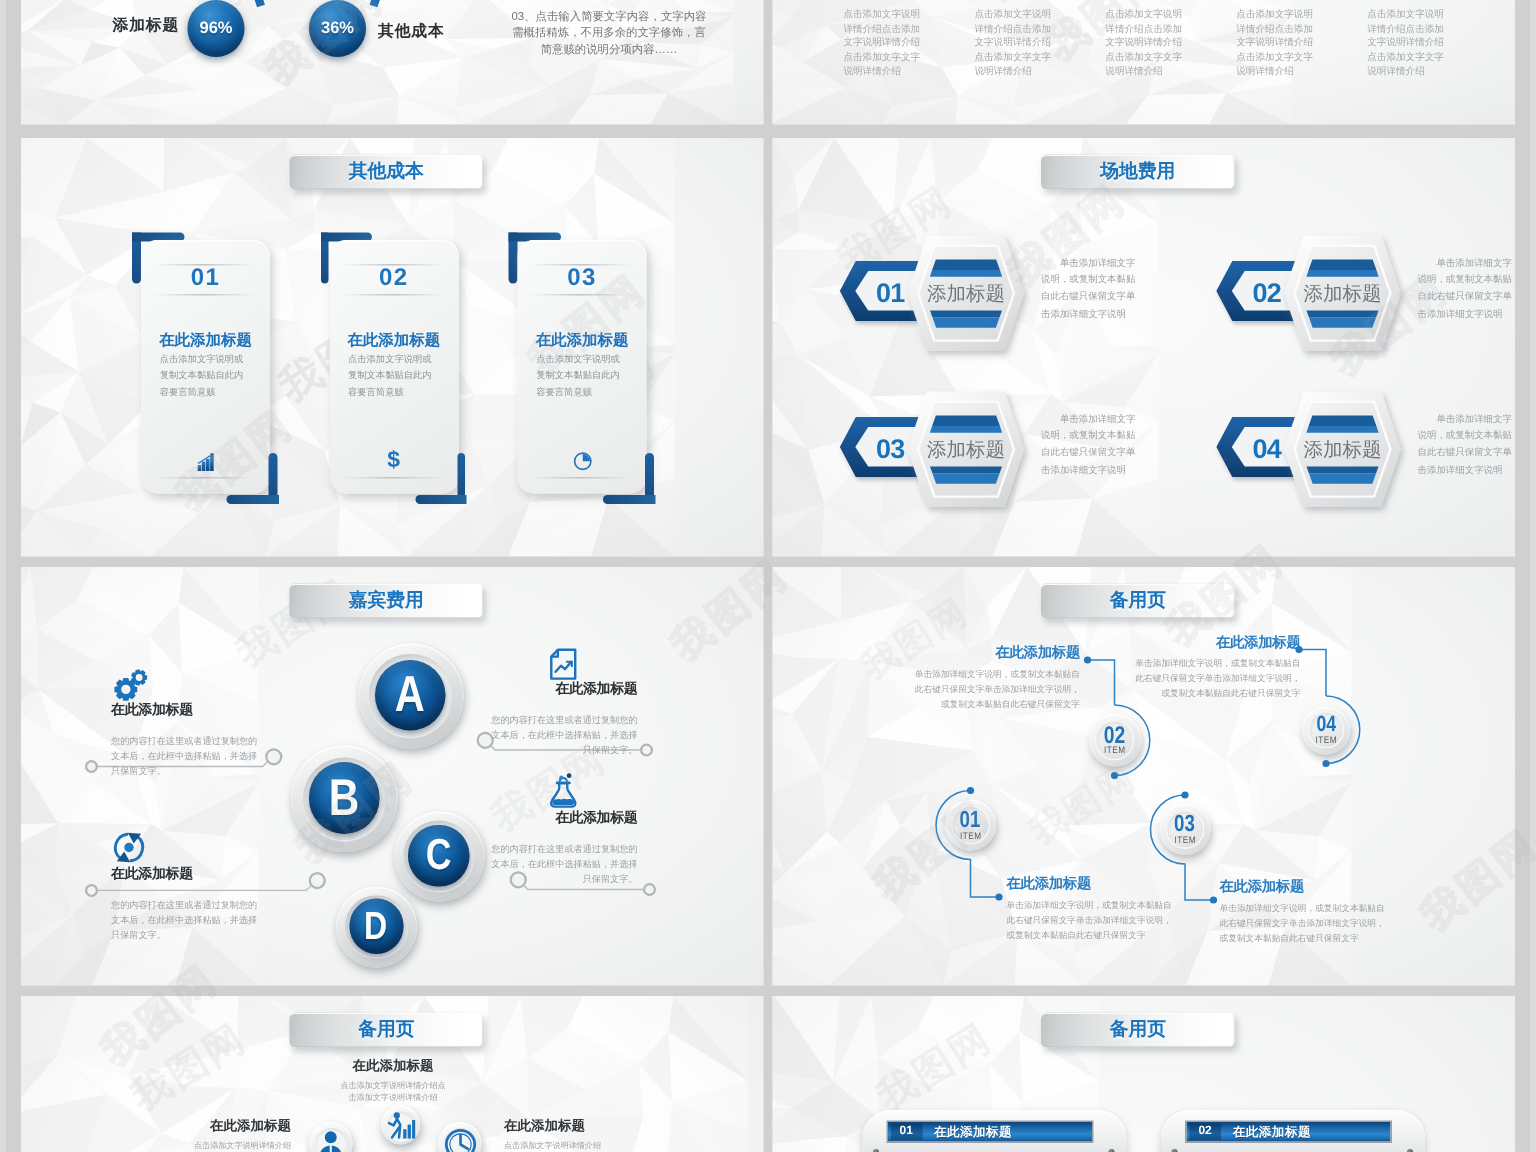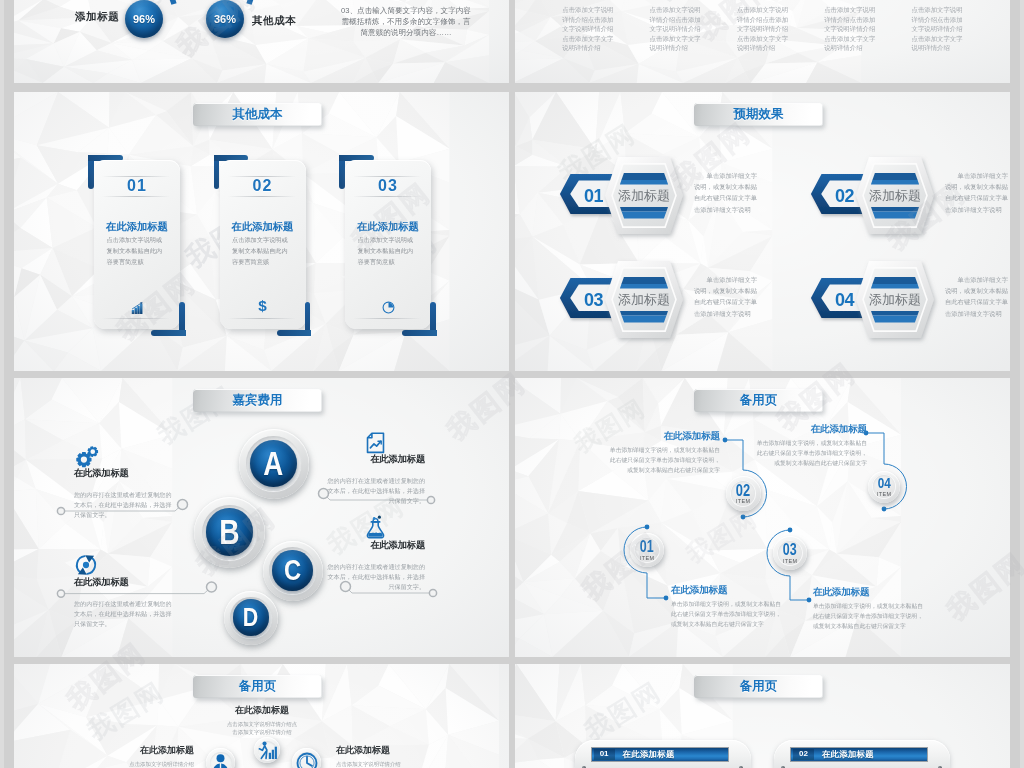--- a/index.html
+++ b/index.html
@@ -431,21 +431,21 @@
     </div>
 <div class="slide" style="left:515px;top:92px;width:495px;height:279px">
       <div class="bg">
         <svg viewBox="480 0 1000 560" preserveAspectRatio="none">
           <use href="#poly"></use>
         </svg>
       </div>
       <div class="vig"></div>
       <div class="wm" style="left:40px;top:44px;font-size:26px;color:rgba(170,175,180,0.14)">我图网</div>
       <div class="titlebar" style="left:179px;top:11px;width:129px;height:23px">
-        <span style="font-size:12.5px">预期效果</span>
+        <span style="font-size:12.5px">场地费用</span>
       </div>
       <div style="position:absolute;left:40px;top:60px"><svg width="180" height="92" viewBox="0 0 180 92">
           <g filter="url(#hxs2)">
             <path d="M15.5 22 L88 22 L100 42 L88 62 L15.5 62 L4.9 42 Z" fill="url(#hxb)"></path>
             <path d="M23.8 28.6 L87 28.6 L95 42 L87 55 L23.8 55 L15.2 42 Z" fill="#f2f3f4"></path>
           </g>
           <text x="29" y="49.5" font-size="18" font-weight="700" fill="#1873bd" font-family="Liberation Sans, sans-serif" letter-spacing="-0.5">01</text>
           <g filter="url(#hxs)">
             <path d="M63.0 5.0 L115.0 5.0 L128.0 43.5 L115.0 82.0 L63.0 82.0 L50.0 43.5 Z" fill="url(#hxg)"></path>
           </g>

